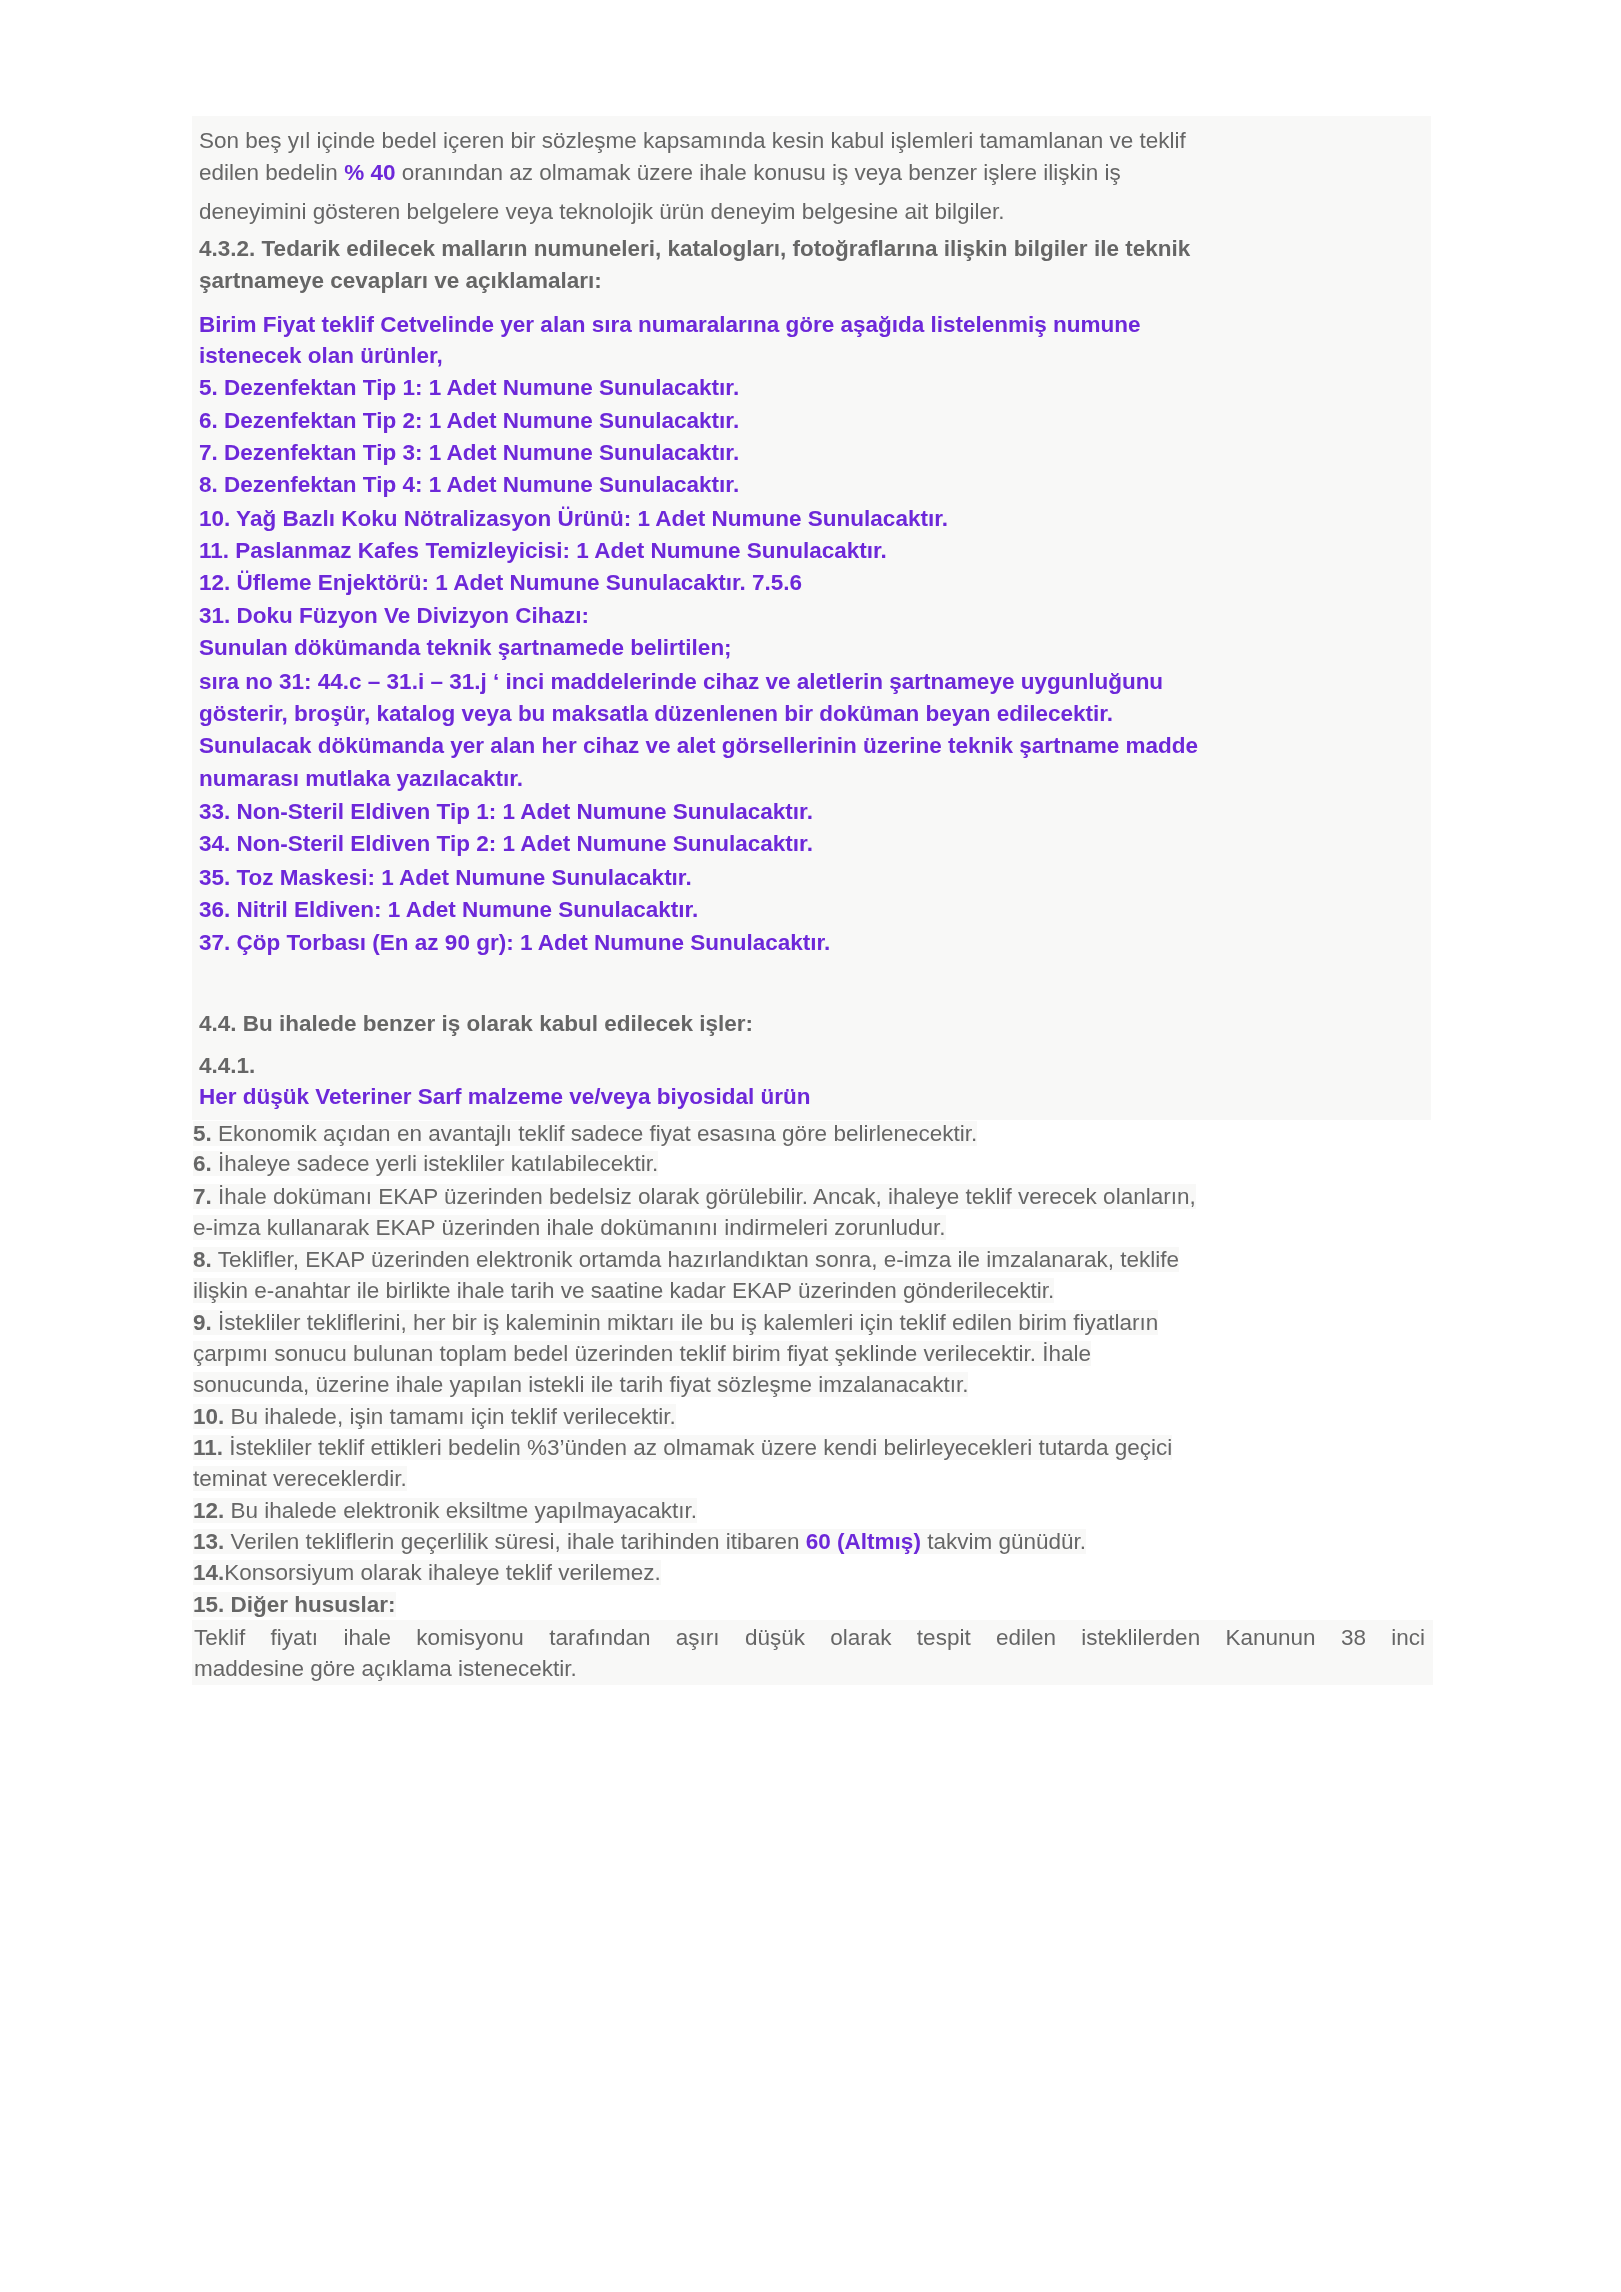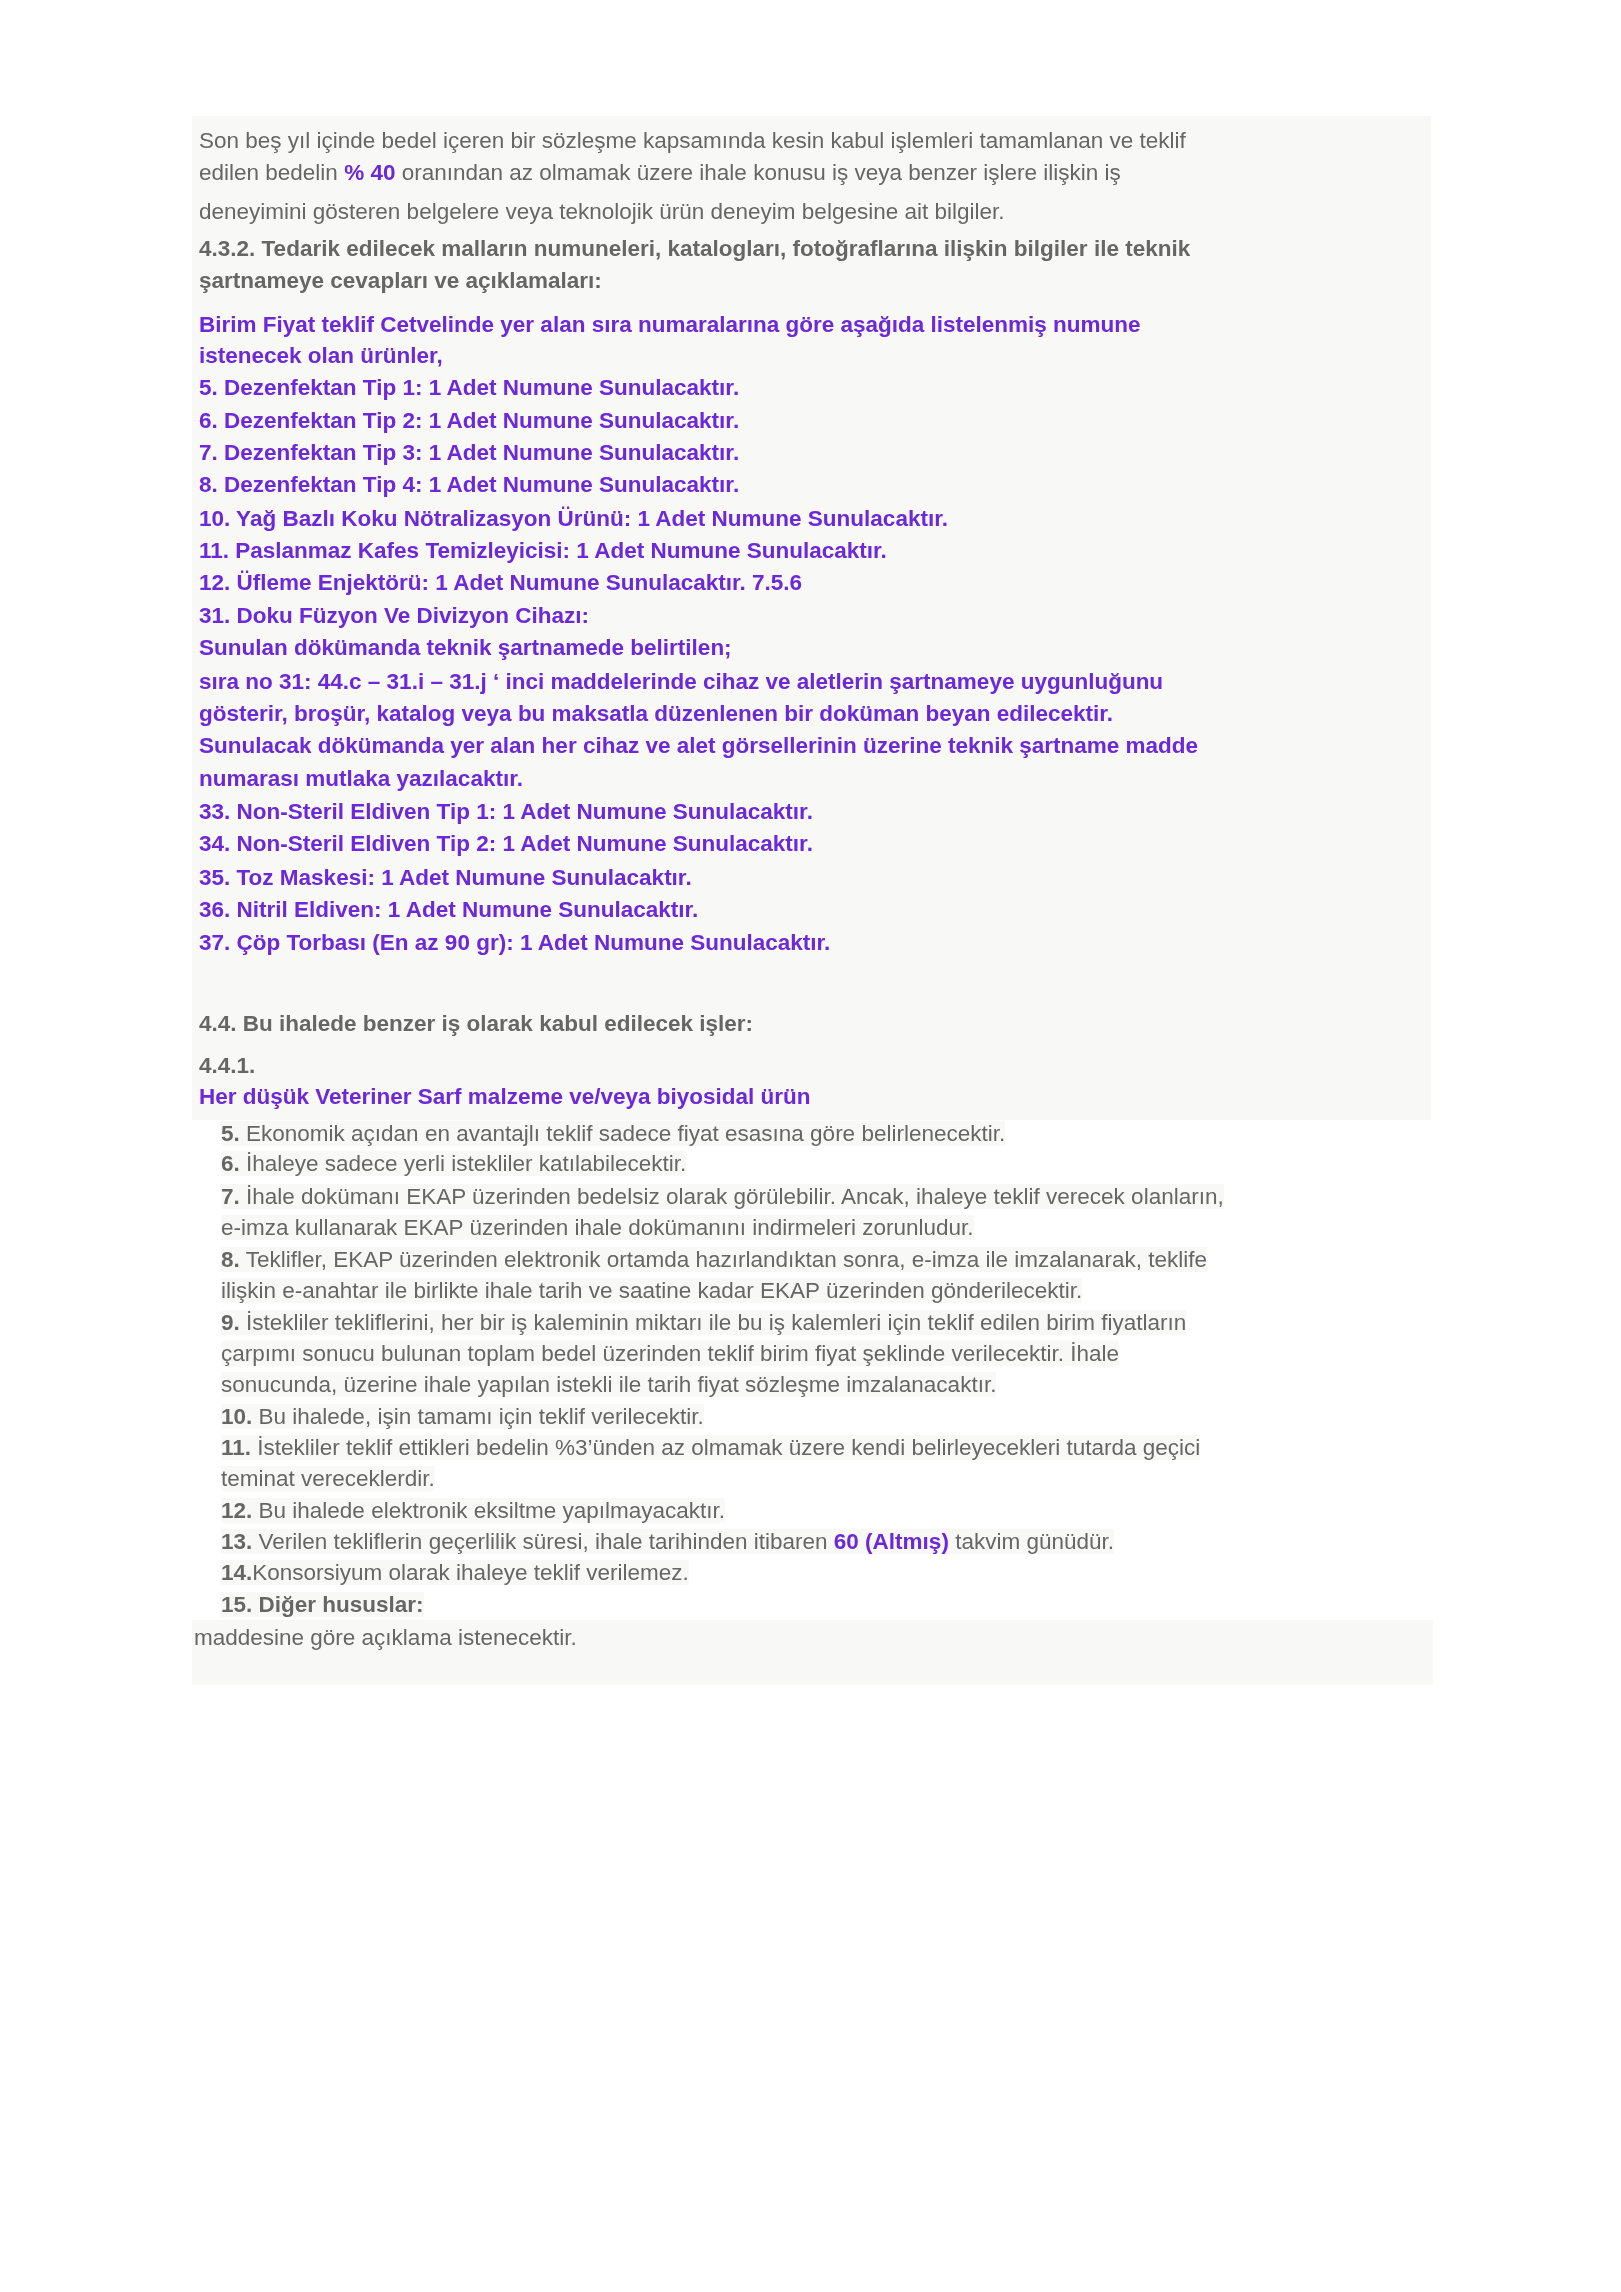--- a/index.html
+++ b/index.html
@@ -3,21 +3,21 @@
 <meta charset="utf-8">
 <style>
   html, body { margin: 0; padding: 0; background: #ffffff; }
   body { width: 1621px; height: 2293px; position: relative; overflow: hidden;
          font-family: "Liberation Sans", sans-serif; color: #666666; }
   .box { position: absolute; left: 192px; top: 116px; width: 1239px; height: 1004px; background: #f8f8f7; }
   .line { position: absolute; left: 199px; font-size: 22.5px; line-height: 29px; white-space: nowrap; }
   .b { font-weight: bold; }
   .blue { color: #6d28d9; }
   .hl { background: #f8f8f7; }
-  .plain { position: absolute; left: 193px; font-size: 22.5px; line-height: 30px; white-space: nowrap; margin-left: 28px; }
+  .plain { position: absolute; left: 193px; font-size: 22.5px; line-height: 30px; white-space: nowrap; }
   .finalbox { position: absolute; left: 192px; top: 1620px; width: 1241px; height: 65px; background: #f8f8f7; }
   .justify { position: absolute; left: 194px; top: 1622px; width: 1231px; font-size: 22.5px; line-height: 31px; text-align: justify; text-align-last: left; }
   .justify .first { display: block; text-align: justify; text-align-last: justify; }
 </style>
 </head>
 <body>
 
 <div class="box"></div>
 
 <div class="line" style="top:126px">Son beş yıl içinde bedel içeren bir sözleşme kapsamında kesin kabul işlemleri tamamlanan ve teklif</div>
@@ -65,15 +65,16 @@
 <div class="plain" style="top:1402px"><span class="hl"><b>10.</b> <span>Bu ihalede, işin tamamı için teklif verilecektir.</span></span></div>
 <div class="plain" style="top:1433px"><span class="hl"><b>11.</b> <span>İstekliler teklif ettikleri bedelin %3’ünden az olmamak üzere kendi belirleyecekleri tutarda geçici</span></span></div>
 <div class="plain" style="top:1464px"><span class="hl">teminat vereceklerdir.</span></div>
 <div class="plain" style="top:1496px"><span class="hl"><b>12.</b> <span>Bu ihalede elektronik eksiltme yapılmayacaktır.</span></span></div>
 <div class="plain" style="top:1527px"><span class="hl"><b>13.</b> <span>Verilen tekliflerin geçerlilik süresi, ihale tarihinden itibaren </span><b class="blue">60 (Altmış)</b><span> takvim günüdür.</span></span></div>
 <div class="plain" style="top:1558px"><span class="hl"><b>14.</b><span>Konsorsiyum olarak ihaleye teklif verilemez.</span></span></div>
 <div class="plain b" style="top:1590px"><span class="hl"><span>15.</span> <span>Diğer hususlar:</span></span></div>
 
 <div class="finalbox"></div>
 <div class="justify">
+  <span class="first">Teklif fiyatı ihale komisyonu tarafından aşırı düşük olarak tespit edilen isteklilerden Kanunun 38 inci</span>
   <span>maddesine göre açıklama istenecektir.</span>
 </div>
 
 
 </body></html>

